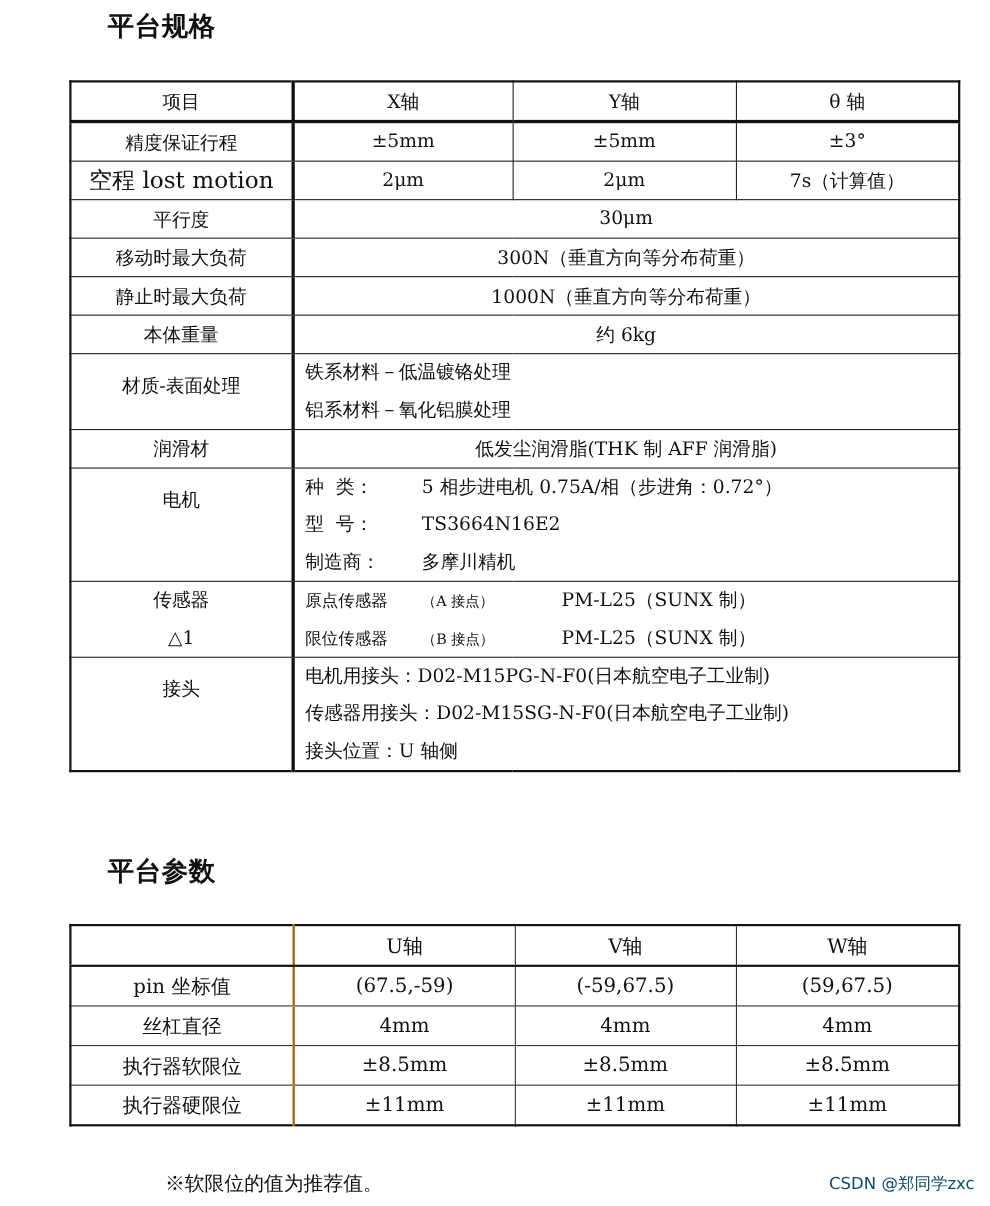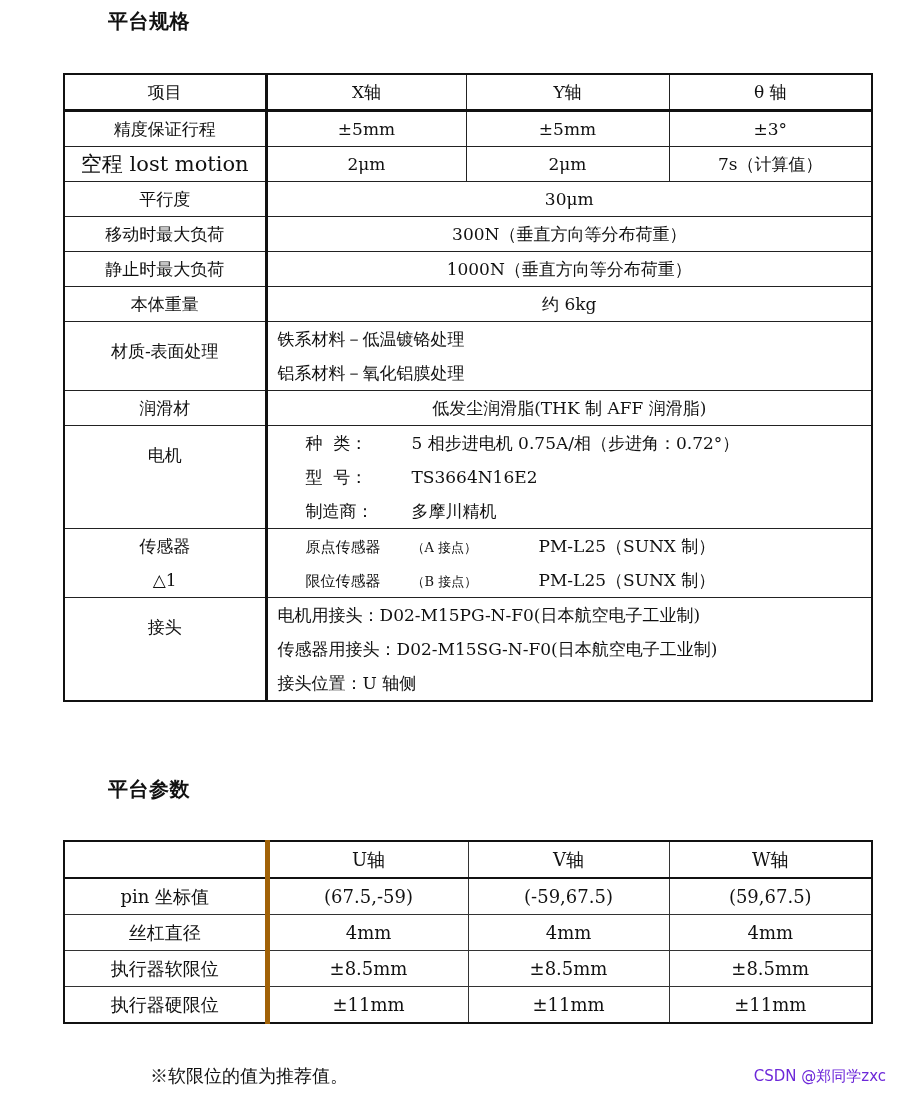--- a/index.html
+++ b/index.html
@@ -2,23 +2,23 @@
 <html><head>
   <meta charset="utf-8">
   <style>
     html, body { margin: 0; padding: 0; background: #ffffff; }
     body {
       width: 900px; height: 1096px; position: relative; overflow: hidden;
       font-family: "DejaVu Serif", "Liberation Serif", serif;
       color: #111111;
     }
     .section-title {
-      position: absolute; left: 108px;
+      position: absolute; left: 98px;
       font-family: "DejaVu Sans", "Liberation Sans", sans-serif;
-      font-weight: bold; font-size: 20px; letter-spacing: 0.5px;
+      font-weight: bold; font-size: 24px; letter-spacing: 0.5px;
     }
     #title-spec { top: 8px; }
     #title-params { top: 776px; }
 
     table {
       position: absolute; left: 63px; width: 808px;
       border-collapse: collapse; table-layout: fixed;
       font-size: 17px;
     }
     td { padding: 0; vertical-align: middle; }
@@ -26,38 +26,38 @@
     
     #spec-table { top: 73px; border: 2.5px solid #111; }
     #spec-table td { border: 1px solid #222; text-align: center; }
     #spec-table td.label { border-right: 3px solid #111; }
     #spec-table tr.header td { border-bottom: 3px solid #111; height: 34px; }
     #spec-table tr.std td { height: 34px; }
     #spec-table td.big { font-size: 21px; }
     #spec-table td.multi { vertical-align: top; text-align: left; padding-left: 10px; }
     #spec-table td.label-top { vertical-align: top; padding-top: 16px; }
     .line { height: 34px; line-height: 34px; white-space: pre; }
-    .line .k { display: inline-block; width: 106px; margin-left: 28px; }
+    .line .k { display: inline-block; width: 106px; }
     .line.small { font-size: 15px; }
     .line.small .k { width: 106px; }
     .line.small .k2 { display: inline-block; width: 127px; font-size: 13px; }
     .label-top .line { height: 34px; line-height: 26px; }
 
     
     #param-table { top: 808px; border: 2px solid #111; font-size: 18px; margin-top: 32px; }
     #param-table td { border: 1px solid #333; text-align: center; height: 35px; }
     #param-table tr.header td { border-bottom: 2px solid #111; height: 35px; }
-    #param-table td.label { border-right: 5px solid #a16207; }
+    #param-table td.label { border-right: 2px solid #a16207; }
 
     .footnote {
       position: absolute; left: 150px; top: 1064px; font-size: 18px;
     }
     .watermark {
       position: absolute; right: 14px; top: 1067px; font-size: 15px;
-      color: #6d28d9; font-family: "DejaVu Sans", "Liberation Sans", sans-serif;
+      color: #0c4a6e; font-family: "DejaVu Sans", "Liberation Sans", sans-serif;
     }
   </style>
 </head>
 <body>
 
 <div class="section-title" id="title-spec">平台规格</div>
 
 <table id="spec-table">
   <colgroup>
       <col style="width:202px">

